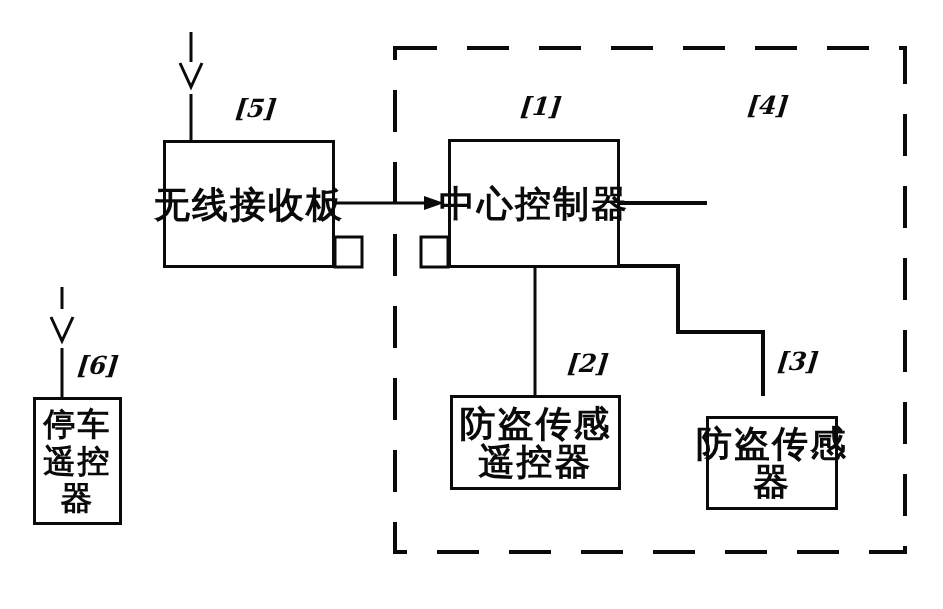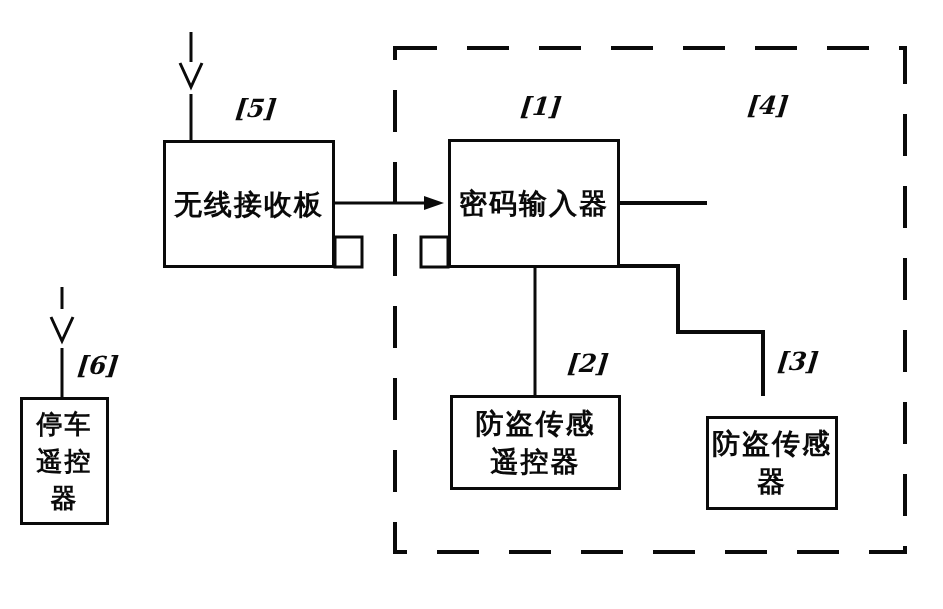--- a/index.html
+++ b/index.html
@@ -15,21 +15,21 @@
     position:absolute;
     box-sizing:border-box;
     border:3px solid #0a0a0a;
     background:#ffffff;
     display:flex;
     flex-direction:column;
     align-items:center;
     justify-content:center;
     color:#0a0a0a;
     font-weight:bold;
-    font-size:28px;
+    font-size:36px;
     line-height:37px;
     letter-spacing:2px;
     text-align:center;
     white-space:nowrap;
   }
   .bline{display:block;}
   .ref{
     position:absolute;
     width:60px;
     text-align:center;
@@ -76,35 +76,35 @@
 
     <rect x="335" y="237" width="27" height="30" fill="none" stroke="#0a0a0a" stroke-width="3"></rect>
     <rect x="421" y="237" width="27" height="30" fill="none" stroke="#0a0a0a" stroke-width="3"></rect>
   </svg>
 
   <div class="block" style="left:163px;top:140px;width:172px;height:128px;">
     <span class="bline">无线接收板</span>
   </div>
 
   <div class="block" style="left:448px;top:139px;width:172px;height:129px;">
-    <span class="bline">密码输入器</span>
+    <span class="bline">中心控制器</span>
   </div>
 
 
   <div class="block" style="left:450px;top:395px;width:171px;height:95px;line-height:38px;">
     <span class="bline">防盗传感</span>
     <span class="bline">遥控器</span>
   </div>
 
   <div class="block" style="left:706px;top:416px;width:132px;height:94px;line-height:38px;">
     <span class="bline">防盗传感</span>
     <span class="bline">器</span>
   </div>
 
-  <div class="block" style="left:20px;top:397px;width:89px;height:128px;font-size:26px;line-height:37px;">
+  <div class="block" style="left:33px;top:397px;width:89px;height:128px;font-size:32px;line-height:37px;">
     <span class="bline">停车</span>
     <span class="bline">遥控</span>
     <span class="bline">器</span>
   </div>
 
   <div class="ref" style="left:226px;top:95px;">[5]</div>
   <div class="ref" style="left:511px;top:93px;">[1]</div>
   <div class="ref" style="left:738px;top:92px;">[4]</div>
   <div class="ref" style="left:558px;top:350px;">[2]</div>
   <div class="ref" style="left:768px;top:348px;">[3]</div>

